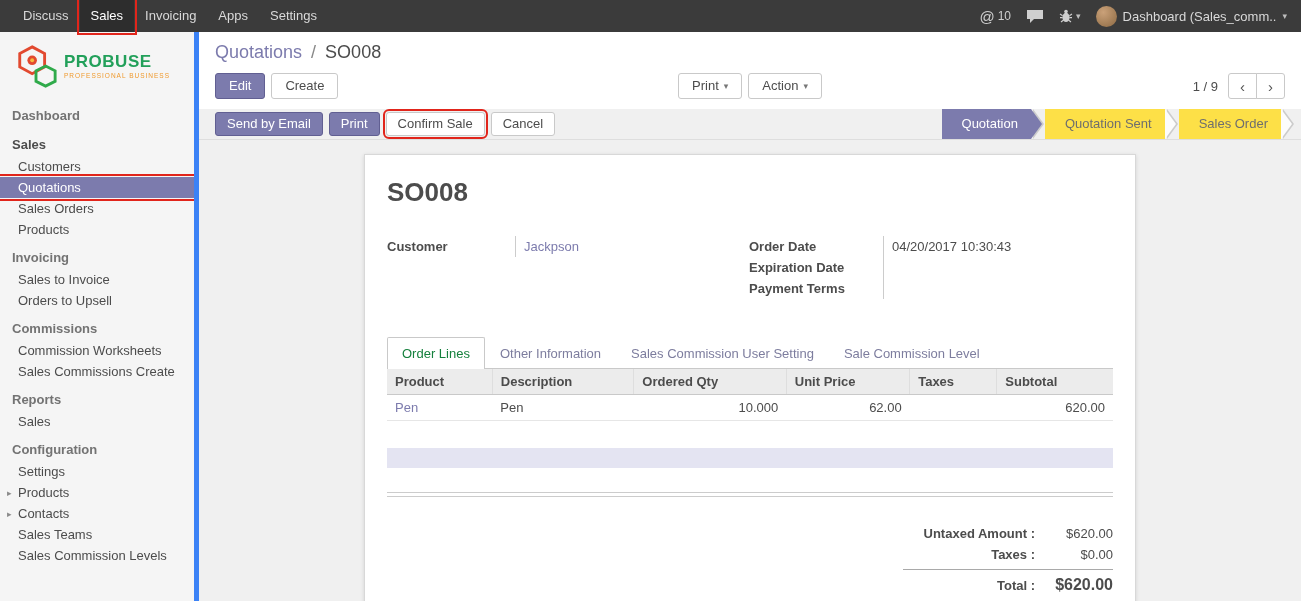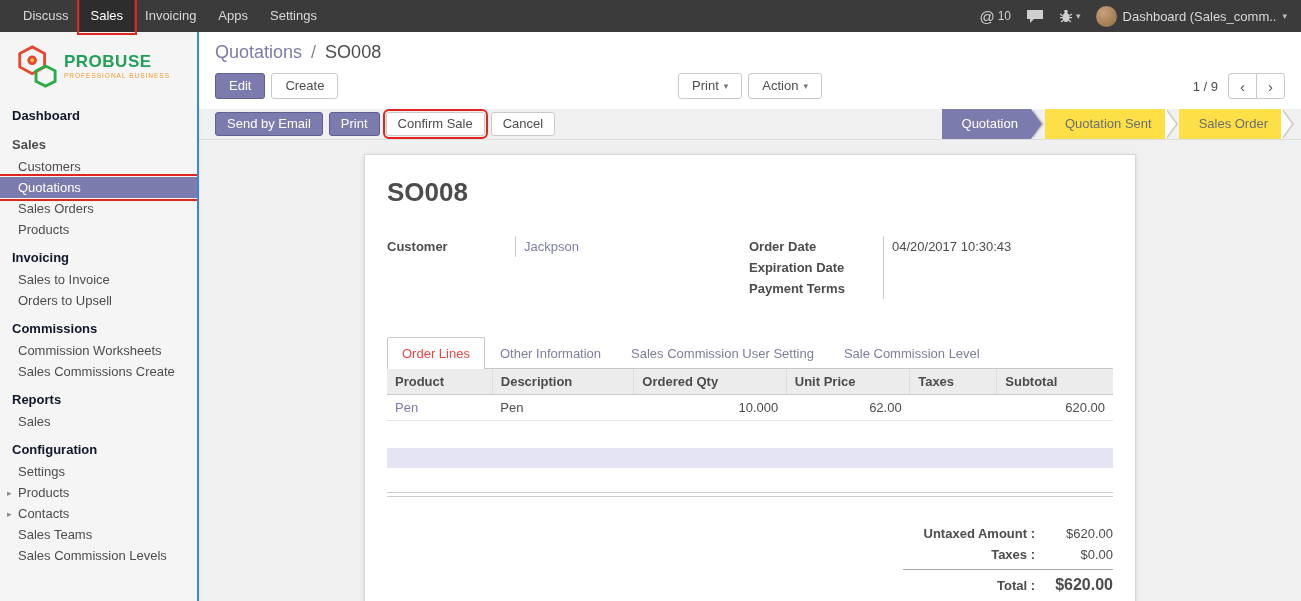--- a/index.html
+++ b/index.html
@@ -21,28 +21,28 @@
   .caret { font-size:9px; color:#bdbdbd; }
   .tb-user { display:flex; align-items:center; gap:6px; cursor:pointer; }
   .avatar { width:21px; height:21px; border-radius:50%;
             background:radial-gradient(circle at 35% 30%, #caa179, #8d6a43); display:inline-block; }
 
   
   .hl-box { outline:2px solid #e1251b; outline-offset:1px; position:relative; z-index:25; }
 
   
   .sidebar { position:absolute; top:32px; left:0; width:199px; height:569px;
-             background:#f5f5f5; border-right:2px solid #3b82f6; overflow:hidden; }
+             background:#f5f5f5; border-right:5px solid #3b82f6; overflow:hidden; }
   .logo { display:flex; align-items:center; gap:6px; padding:12px 8px 10px 14px; cursor:pointer; }
   .logo-text { display:flex; flex-direction:column; line-height:1.05; }
   .logo-title { font-size:17px; font-weight:bold; color:#22a05a; letter-spacing:0.5px; }
   .logo-sub { font-size:6.5px; color:#f09a2e; letter-spacing:1px; margin-top:2px; }
   .side-menu { margin-top:4px; }
   .side-section { margin-top:7px; }
-  .side-heading { padding:2px 12px; line-height:18px; font-weight:bold; color:#0f172a; cursor:pointer; }
+  .side-heading { padding:2px 12px; line-height:18px; font-weight:bold; color:#737373; cursor:pointer; }
   .side-heading.active-app { color:#4c4c4c; }
   .side-item { padding:3px 12px 3px 18px; line-height:15px; color:#4c4c4c; cursor:pointer; position:relative; }
   .side-item.selected { background:#7c7bad; color:#fff; }
   .exp-caret { position:absolute; left:7px; top:4px; font-size:9px; color:#8a8a8a; }
 
   
   .content { position:absolute; top:32px; left:199px; width:1102px; height:569px;
              display:flex; flex-direction:column; background:#f0f0f0; }
 
   .control-panel { background:#fff; padding:8px 16px 10px 16px; flex:none; }
@@ -95,21 +95,21 @@
   .field-row { display:flex; line-height:21px; min-height:21px; }
   .f-label { font-weight:bold; flex:none; }
   .fg-left .f-label { width:128px; }
   .fg-right .f-label { width:134px; }
   .f-value { border-left:1px solid #ccc; padding-left:8px; flex:1; min-height:21px; }
   .link { color:#7c7bad; cursor:pointer; }
 
   .tabs { display:flex; margin-top:38px; border-bottom:1px solid #c9c9c9; }
   .tab { padding:8px 14px; color:#7d7d9e; cursor:pointer; border:1px solid transparent;
          border-bottom:none; margin-bottom:-1px; border-radius:2px 2px 0 0; }
-  .tab.active { background:#fff; border-color:#c9c9c9; color:#ef4444; }
+  .tab.active { background:#fff; border-color:#c9c9c9; color:#15803d; }
 
   table.o-list { width:100%; border-collapse:collapse; }
   .o-list th { background:#ececec; font-weight:bold; text-align:left; padding:5px 8px;
                border-bottom:1px solid #c9c9c9; border-right:1px solid #dedede; cursor:pointer; }
   .o-list th:last-child { border-right:none; }
   .o-list td { padding:5px 8px; border-bottom:1px solid #e6e6e6; background:#fff; }
   .num { text-align:right; }
 
   .note-band { height:20px; background:#e4e4f2; margin-top:27px; }
   .sep { margin-top:24px; border-top:1px solid #ccc; border-bottom:1px solid #ccc; height:5px; }

